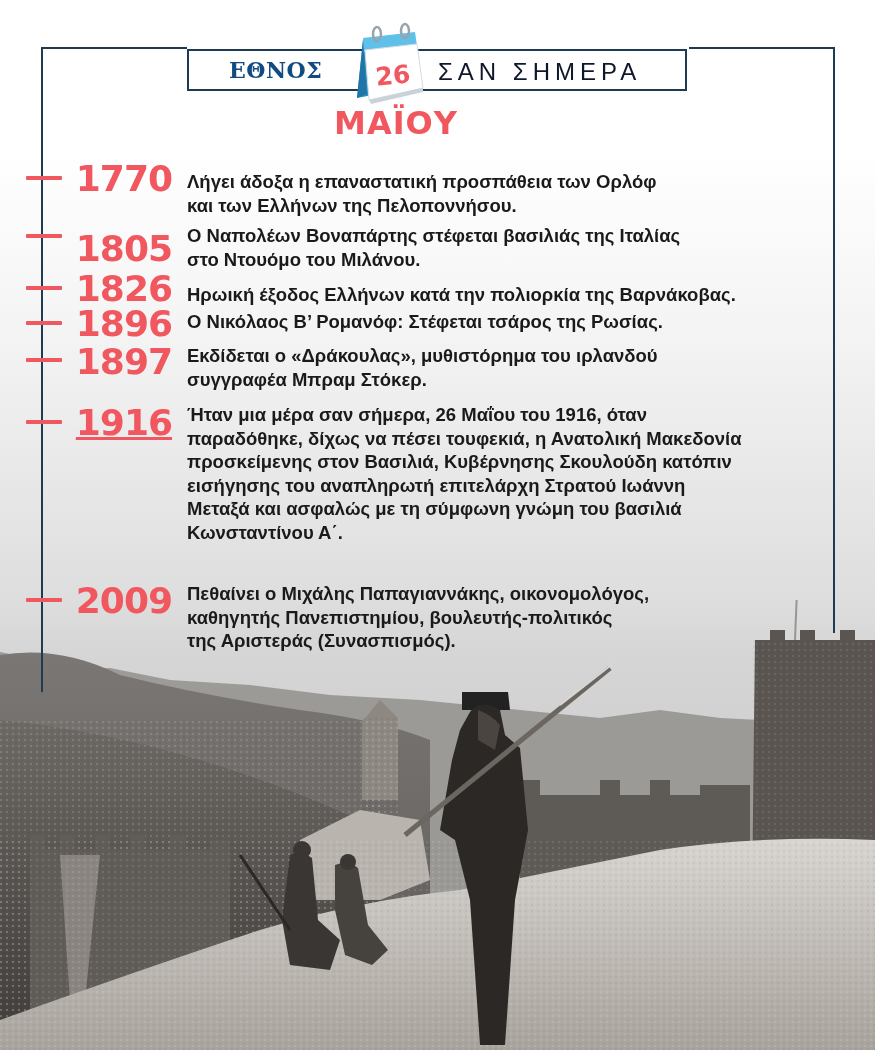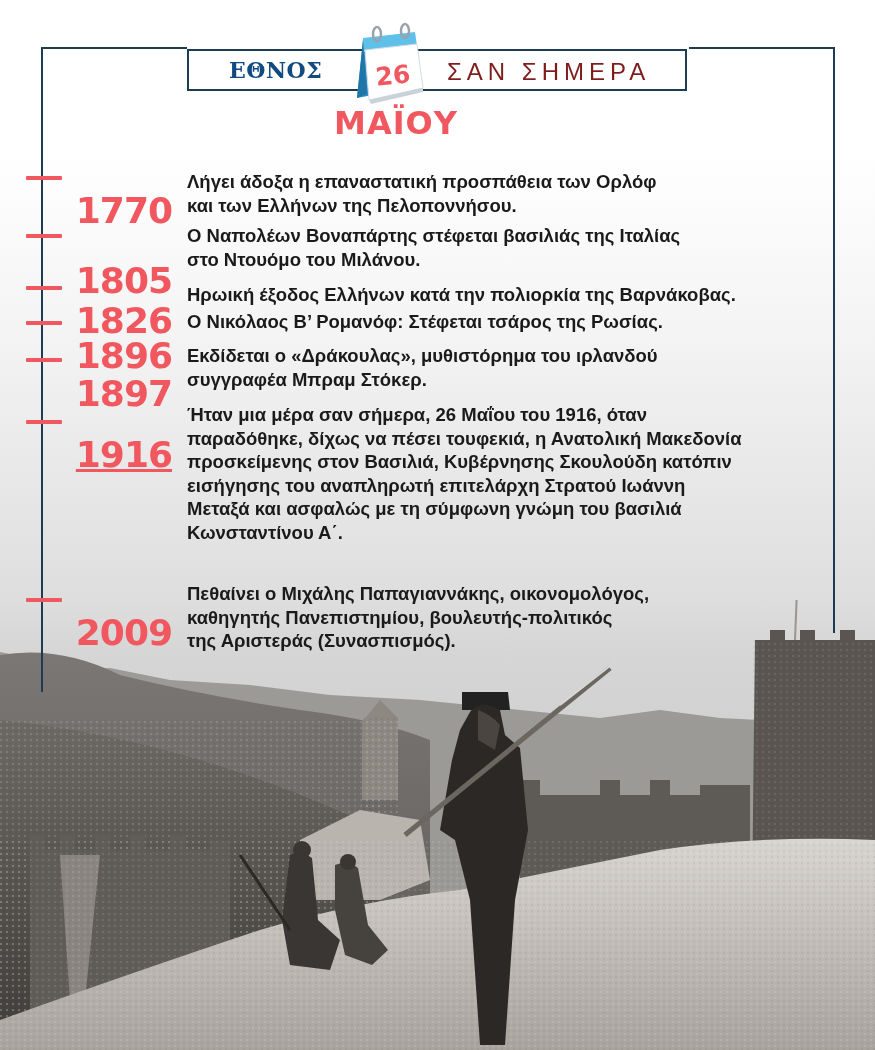--- a/index.html
+++ b/index.html
@@ -23,40 +23,40 @@
   
   .header-box {
     position: absolute; left: 187px; top: 37px; width: 500px; height: 42px;
     border: 2px solid #1d3b52; background: #ffffff; box-sizing: border-box; margin-top: 12px;
   }
   .logo {
     position: absolute; left: 40px; top: 6px; font-family: "DejaVu Serif", serif;
     font-weight: 900; font-size: 22px; color: #124a82; letter-spacing: 0.5px;
   }
   .tagline {
-    position: absolute; left: 258px; top: 7px; font-size: 24px; font-weight: 300;
-    color: #7f1d1d; letter-spacing: 5px;
+    position: absolute; left: 249px; top: 7px; font-size: 24px; font-weight: 300;
+    color: #0f172a; letter-spacing: 5px;
   }
   .calendar {
     position: absolute; left: 353px; top: 22px; width: 76px; height: 82px;
   }
   .month {
     position: absolute; left: 0; width: 792px; top: 104px; text-align: center;
     font-size: 32px; font-weight: 900; color: #f0575e; letter-spacing: 1px;
     font-family: "DejaVu Sans", sans-serif;
   }
 
   
   .entry { position: absolute; left: 0; width: 875px; }
   .dash {
     position: absolute; left: 26px; width: 36px; height: 4px; background: #f0575e; border-radius: 1px;
   }
   .year {
     position: absolute; right: 703px; font-family: "DejaVu Sans", sans-serif;
-    font-weight: 900; font-size: 36px; color: #f0575e; letter-spacing: -1px; line-height: 1; margin-top: 32px;
+    font-weight: 900; font-size: 36px; color: #f0575e; letter-spacing: -1px; line-height: 1;
   }
   .text {
     position: absolute; left: 187px; width: 630px; font-size: 18.5px; font-weight: 700;
     color: #1a1a1a; line-height: 23.5px;
   }
 </style>
 </head>
 <body>
 
 <div class="photo">

